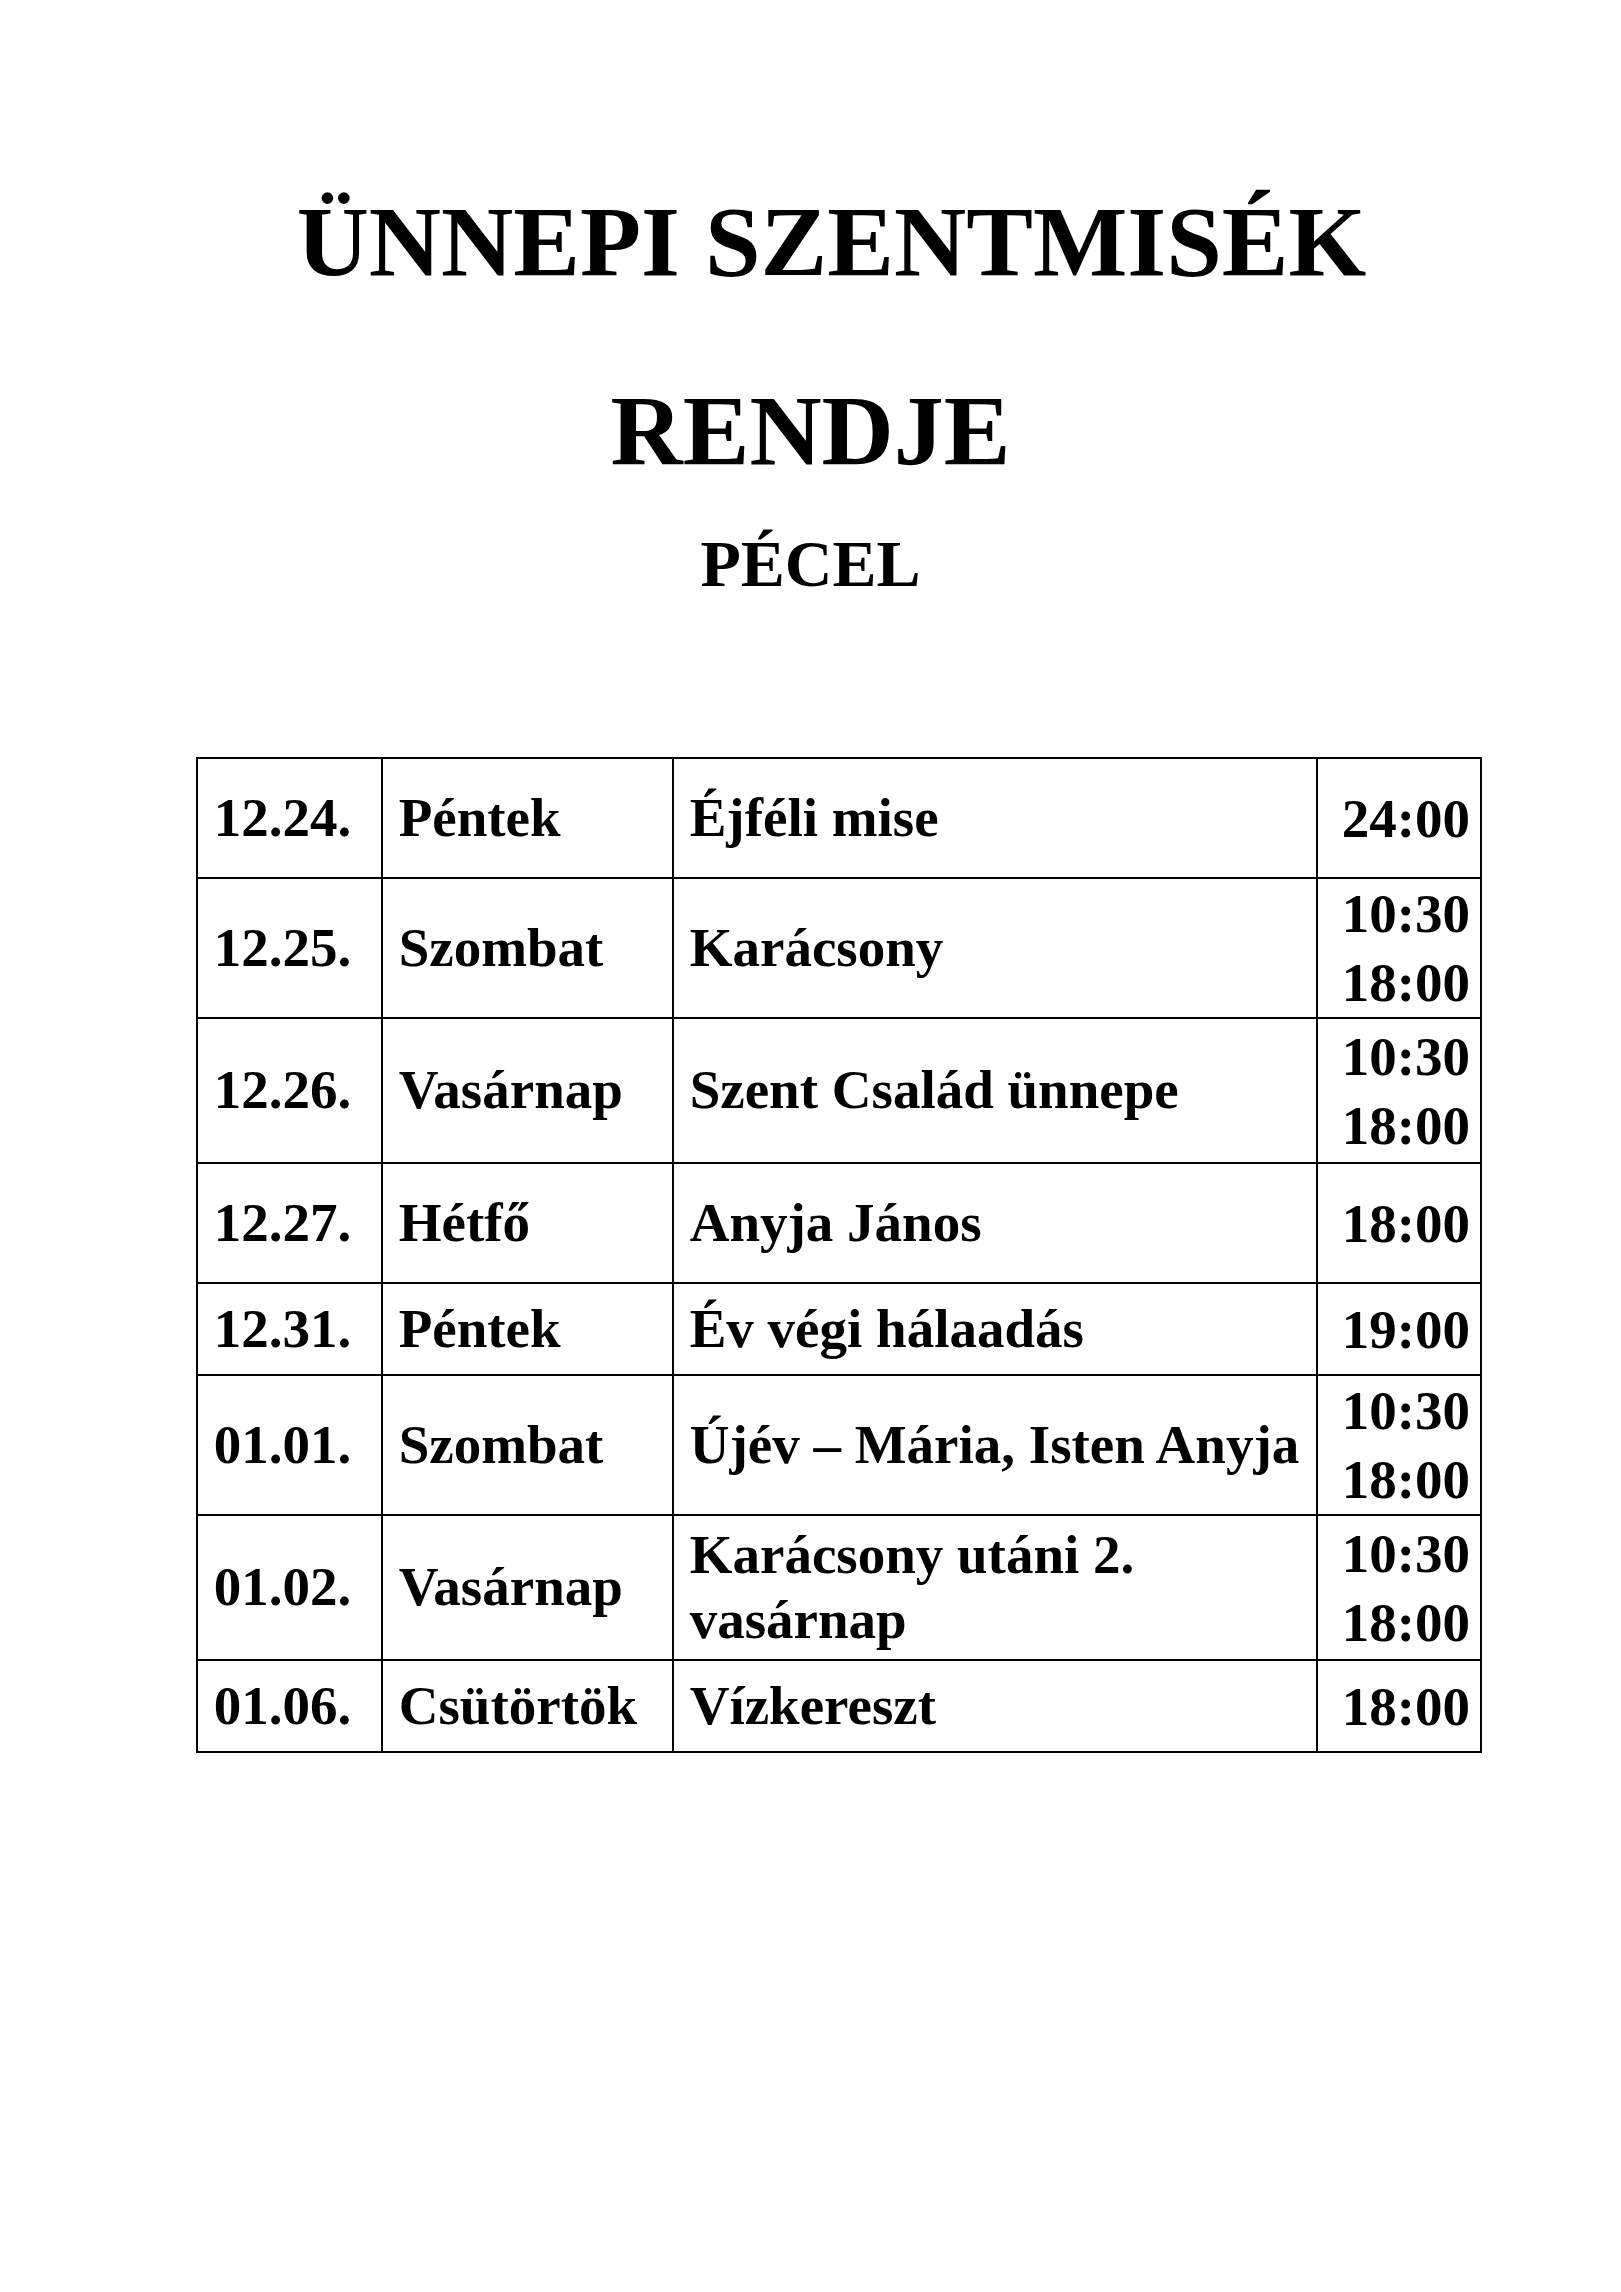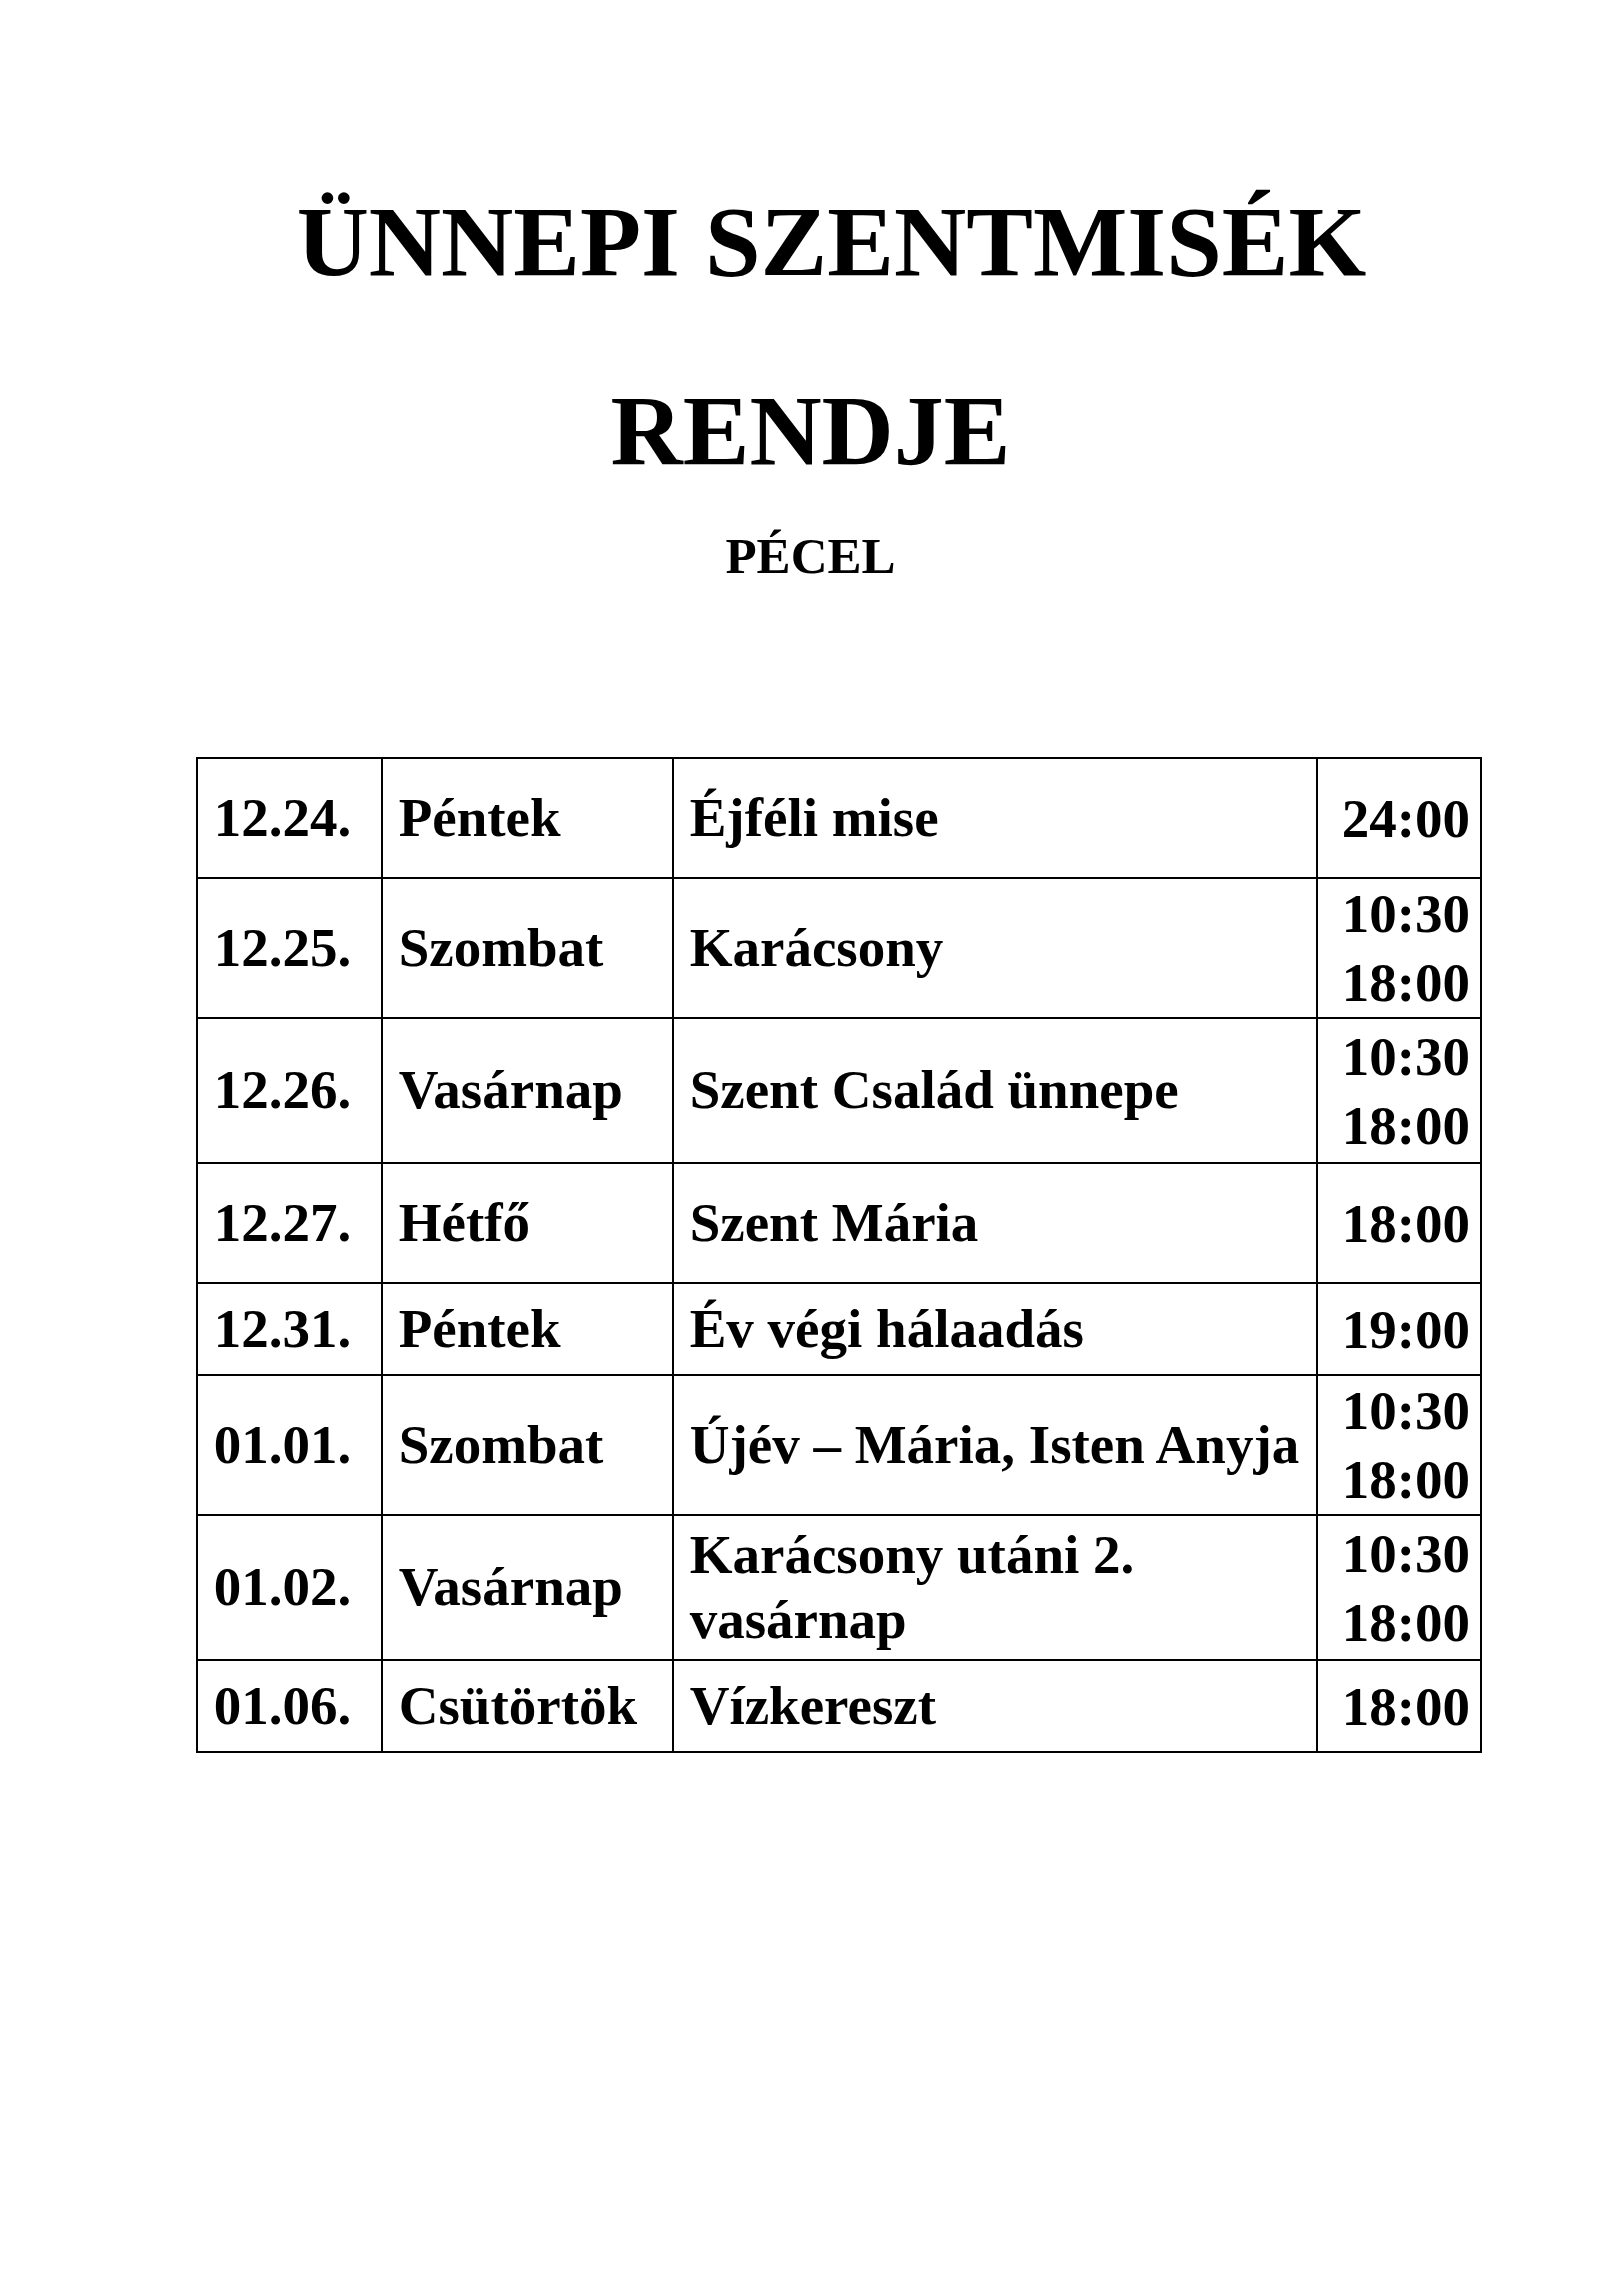--- a/index.html
+++ b/index.html
@@ -38,21 +38,21 @@
     font-size: 100px;
     line-height: 1;
     white-space: nowrap;
   }
   .subtitle {
     position: absolute;
     top: 531px;
     left: 0;
     width: 100%;
     text-align: center;
-    font-size: 51px;
+    font-size: 66px;
     line-height: 1;
     white-space: nowrap;
   }
   table.schedule {
     position: absolute;
     top: 757px;
     left: 196px;
     width: 1284px;
     border-collapse: collapse;
     table-layout: fixed;
@@ -121,21 +121,21 @@
         <td>Vasárnap</td>
         <td>Szent Család ünnepe</td>
         <td class="time-cell">
           <div class="time-line">10:30</div>
           <div class="time-line">18:00</div>
         </td>
       </tr>
       <tr class="h4">
         <td>12.27.</td>
         <td>Hétfő</td>
-        <td>Szent Mária</td>
+        <td>Anyja János</td>
         <td class="time-cell">
           <div class="time-line">18:00</div>
         </td>
       </tr>
       <tr class="h5">
         <td>12.31.</td>
         <td>Péntek</td>
         <td>Év végi hálaadás</td>
         <td class="time-cell">
           <div class="time-line">19:00</div>

